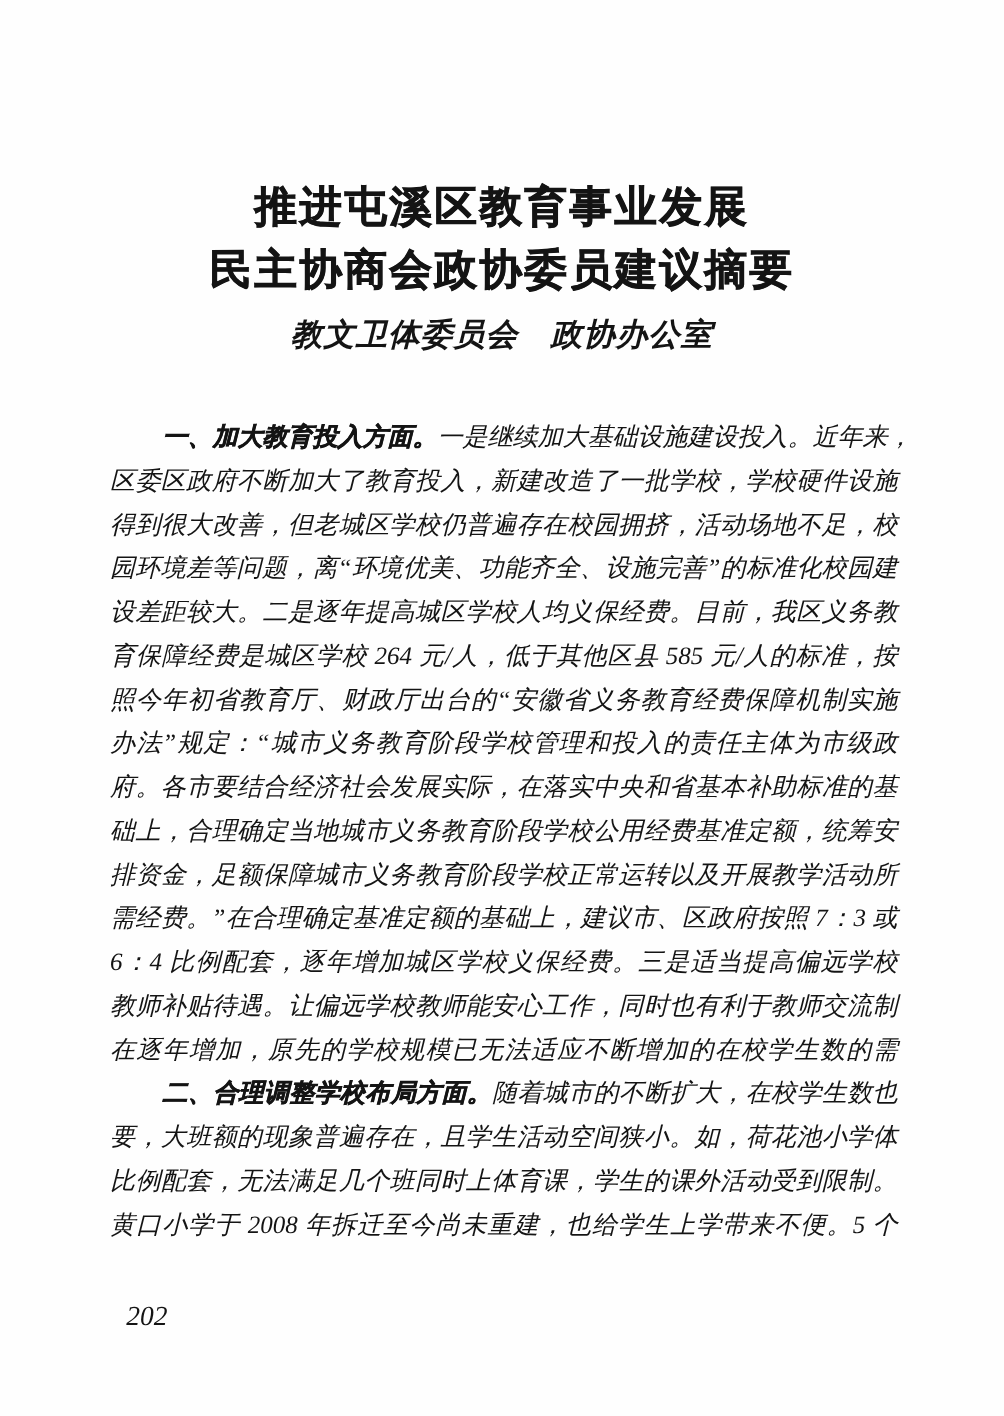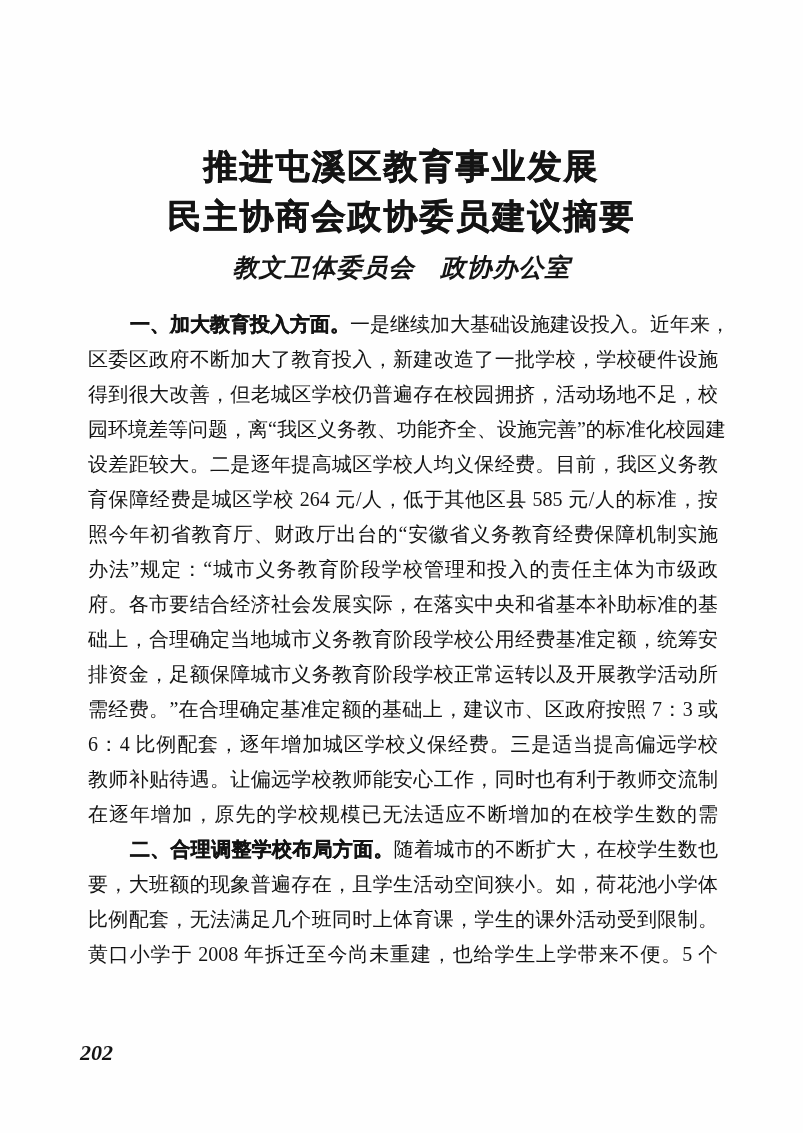--- a/index.html
+++ b/index.html
@@ -35,71 +35,72 @@
     width: 100%;
     text-align: center;
     font-size: 25px;
     font-weight: 700;
     font-style: italic;
     letter-spacing: 1px;
     font-family: Liberation Mono, monospace;
   }
   .body-text {
     position: absolute;
-    top: 307px;
+    top: 333px;
     left: 88px;
     width: 630px;
     font-size: 20px;
     line-height: 35px;
+    font-style: italic;
   }
   .line {
     height: 35px;
     white-space: nowrap;
     text-align: justify;
     text-align-last: justify;
     text-justify: inter-character;
   }
   .line.short {
     text-align-last: left;
   }
   .line.indent {
     text-indent: 42px;
   }
   .bold-run {
     font-weight: 700;
     -webkit-text-stroke: 0.4px #141414;
   }
   .page-number {
     position: absolute;
-    left: 80px;
+    left: 101px;
     top: 1040px;
     font-size: 22px;
     font-style: italic;
-    font-weight: 700;
+    font-weight: 400;
     font-family: "Liberation Serif", serif;
   }
 </style>
 </head>
 <body>
 
 <div class="page">
 
   <div class="title-block">
     <div class="title-line">推进屯溪区教育事业发展</div>
     <div class="title-line">民主协商会政协委员建议摘要</div>
   </div>
 
   <div class="byline">教文卫体委员会　政协办公室</div>
 
   <div class="body-text">
 
     <div class="line indent"><span class="bold-run">一、加大教育投入方面。</span><span>一是继续加大基础设施建设投入。近年来，</span></div>
     <div class="line">区委区政府不断加大了教育投入，新建改造了一批学校，学校硬件设施</div>
     <div class="line">得到很大改善，但老城区学校仍普遍存在校园拥挤，活动场地不足，校</div>
-    <div class="line">园环境差等问题，离“我区义务教、功能齐全、设施完善”的标准化校园建</div>
+    <div class="line">园环境差等问题，离“环境优美、功能齐全、设施完善”的标准化校园建</div>
     <div class="line">设差距较大。二是逐年提高城区学校人均义保经费。目前，我区义务教</div>
     <div class="line">育保障经费是城区学校 264 元/人，低于其他区县 585 元/人的标准，按</div>
     <div class="line">照今年初省教育厅、财政厅出台的“安徽省义务教育经费保障机制实施</div>
     <div class="line">办法”规定：“城市义务教育阶段学校管理和投入的责任主体为市级政</div>
     <div class="line">府。各市要结合经济社会发展实际，在落实中央和省基本补助标准的基</div>
     <div class="line">础上，合理确定当地城市义务教育阶段学校公用经费基准定额，统筹安</div>
     <div class="line">排资金，足额保障城市义务教育阶段学校正常运转以及开展教学活动所</div>
     <div class="line">需经费。”在合理确定基准定额的基础上，建议市、区政府按照 7：3 或</div>
     <div class="line">6：4 比例配套，逐年增加城区学校义保经费。三是适当提高偏远学校</div>
     <div class="line">教师补贴待遇。让偏远学校教师能安心工作，同时也有利于教师交流制</div>

